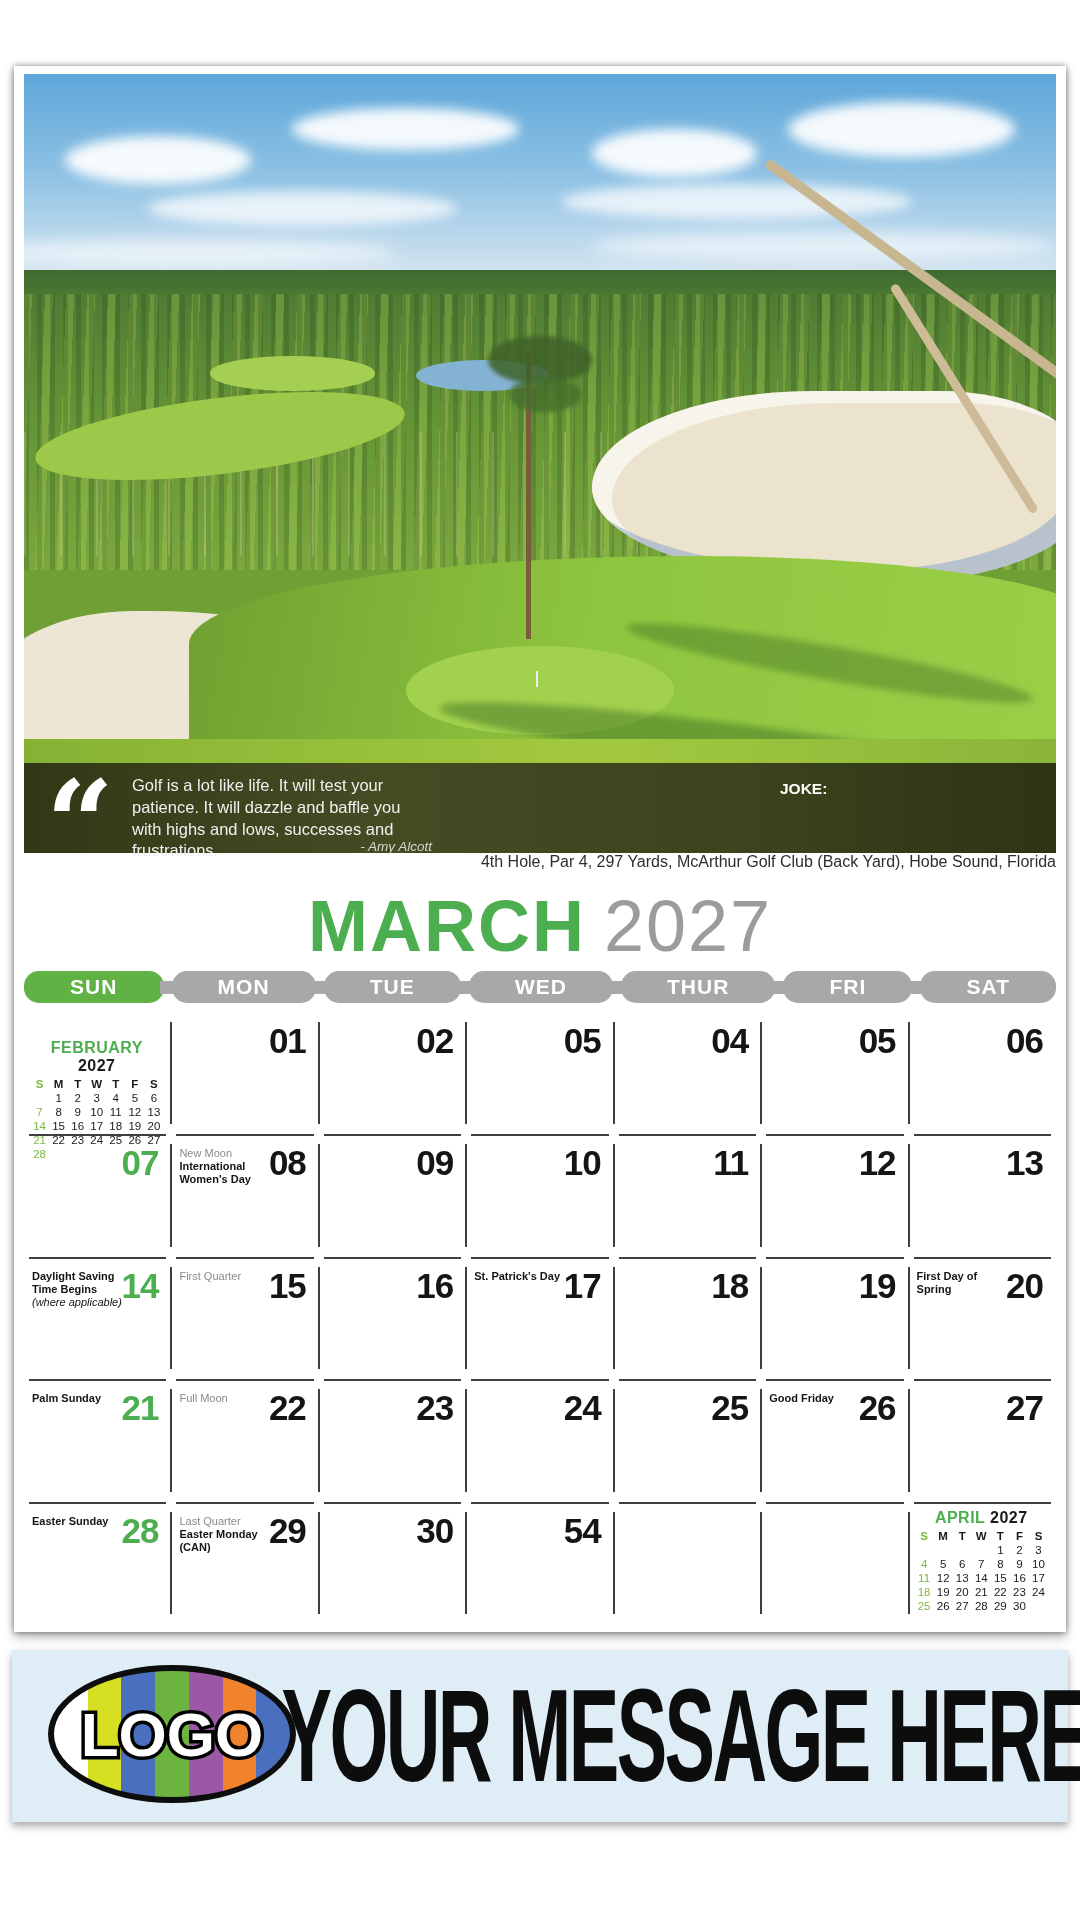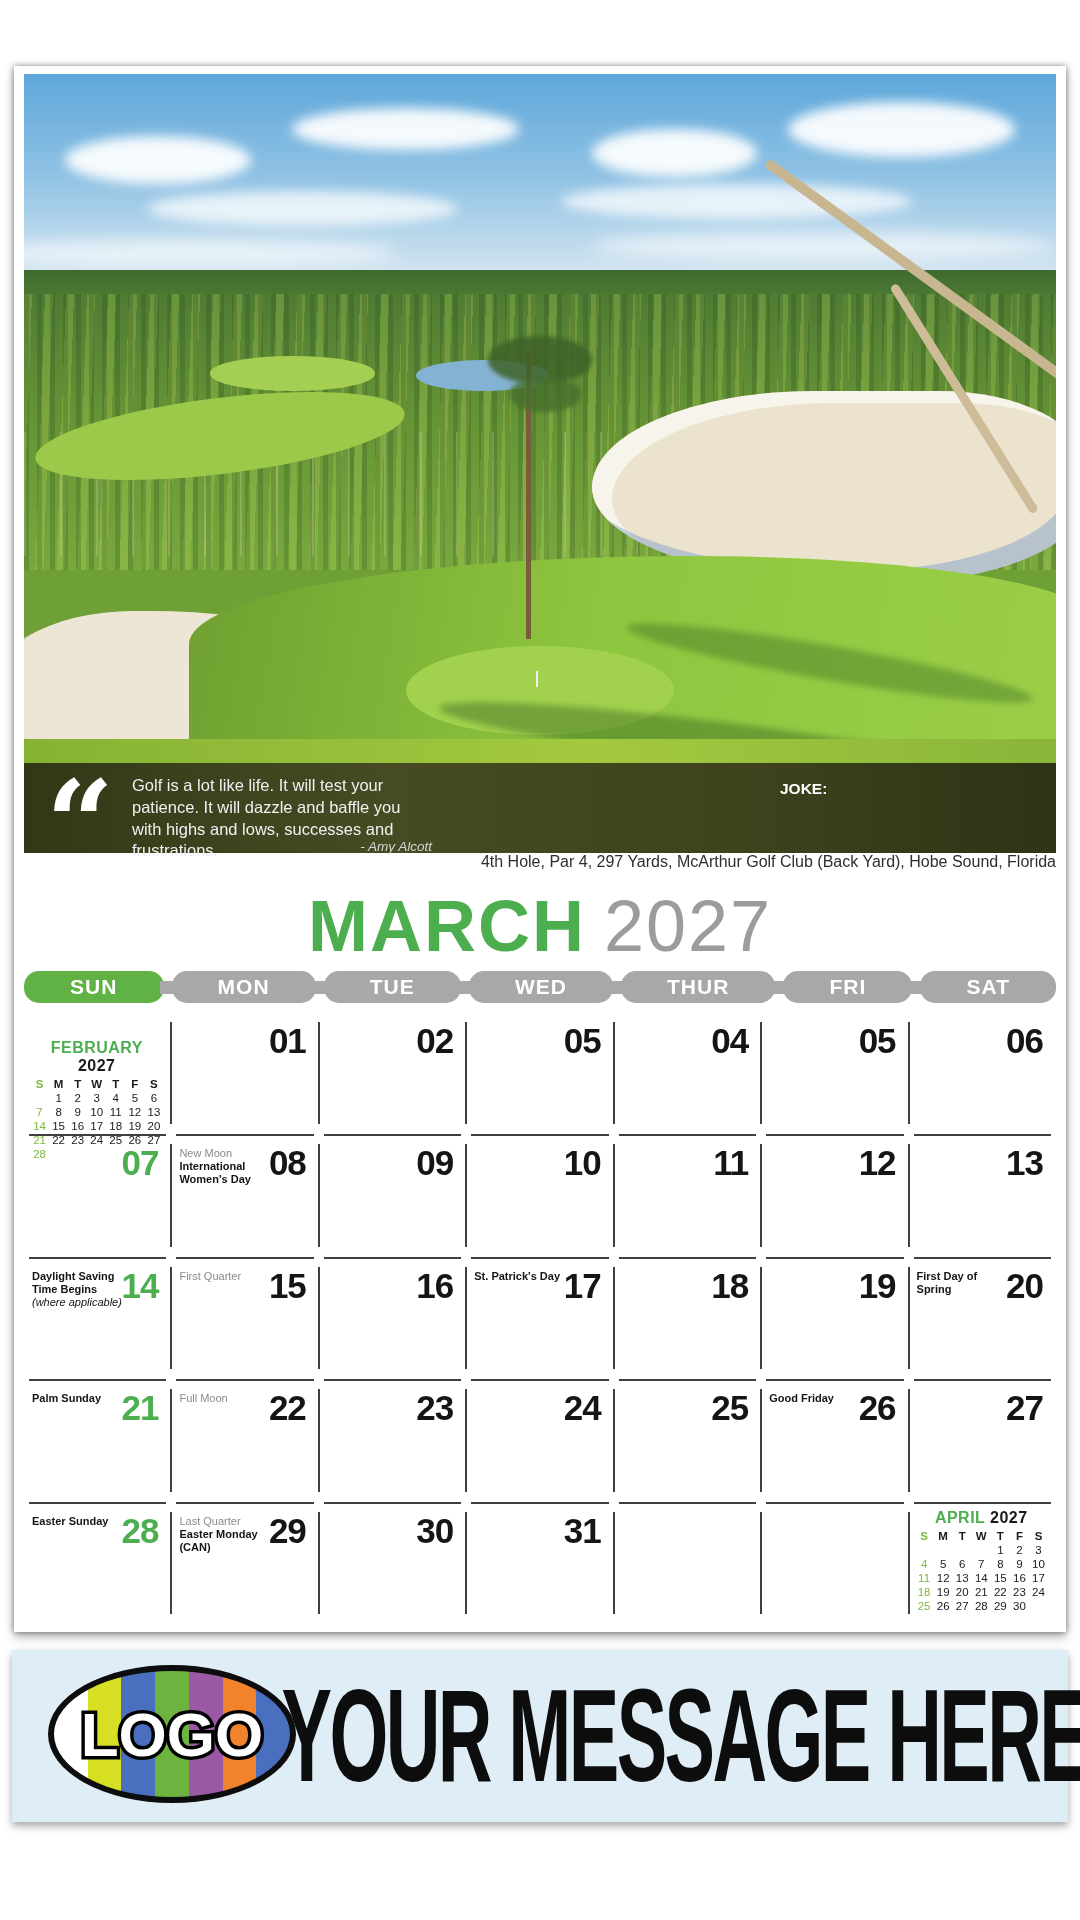--- a/index.html
+++ b/index.html
@@ -353,21 +353,21 @@
         <div class="notes">
           <span class="note note-muted">Last Quarter</span>
           <span class="note note-bold">Easter Monday (CAN)</span>
         </div>
         <span class="date">29</span>
       </div>
       <div class="cell has-top has-left">
         <span class="date">30</span>
       </div>
       <div class="cell has-top has-left">
-        <span class="date">31</span>
+        <span class="date">54</span>
       </div>
       <div class="cell has-top has-left"></div>
       <div class="cell has-top has-left"></div>
       <div class="cell has-top has-left">
         <div class="mini">
           <div class="mini-title"><span class="m">APRIL</span><span class="y"> 2027</span></div>
           <div class="mini-grid">
             <span class="hdr sun">S</span>
             <span class="hdr">M</span>
             <span class="hdr">T</span>

